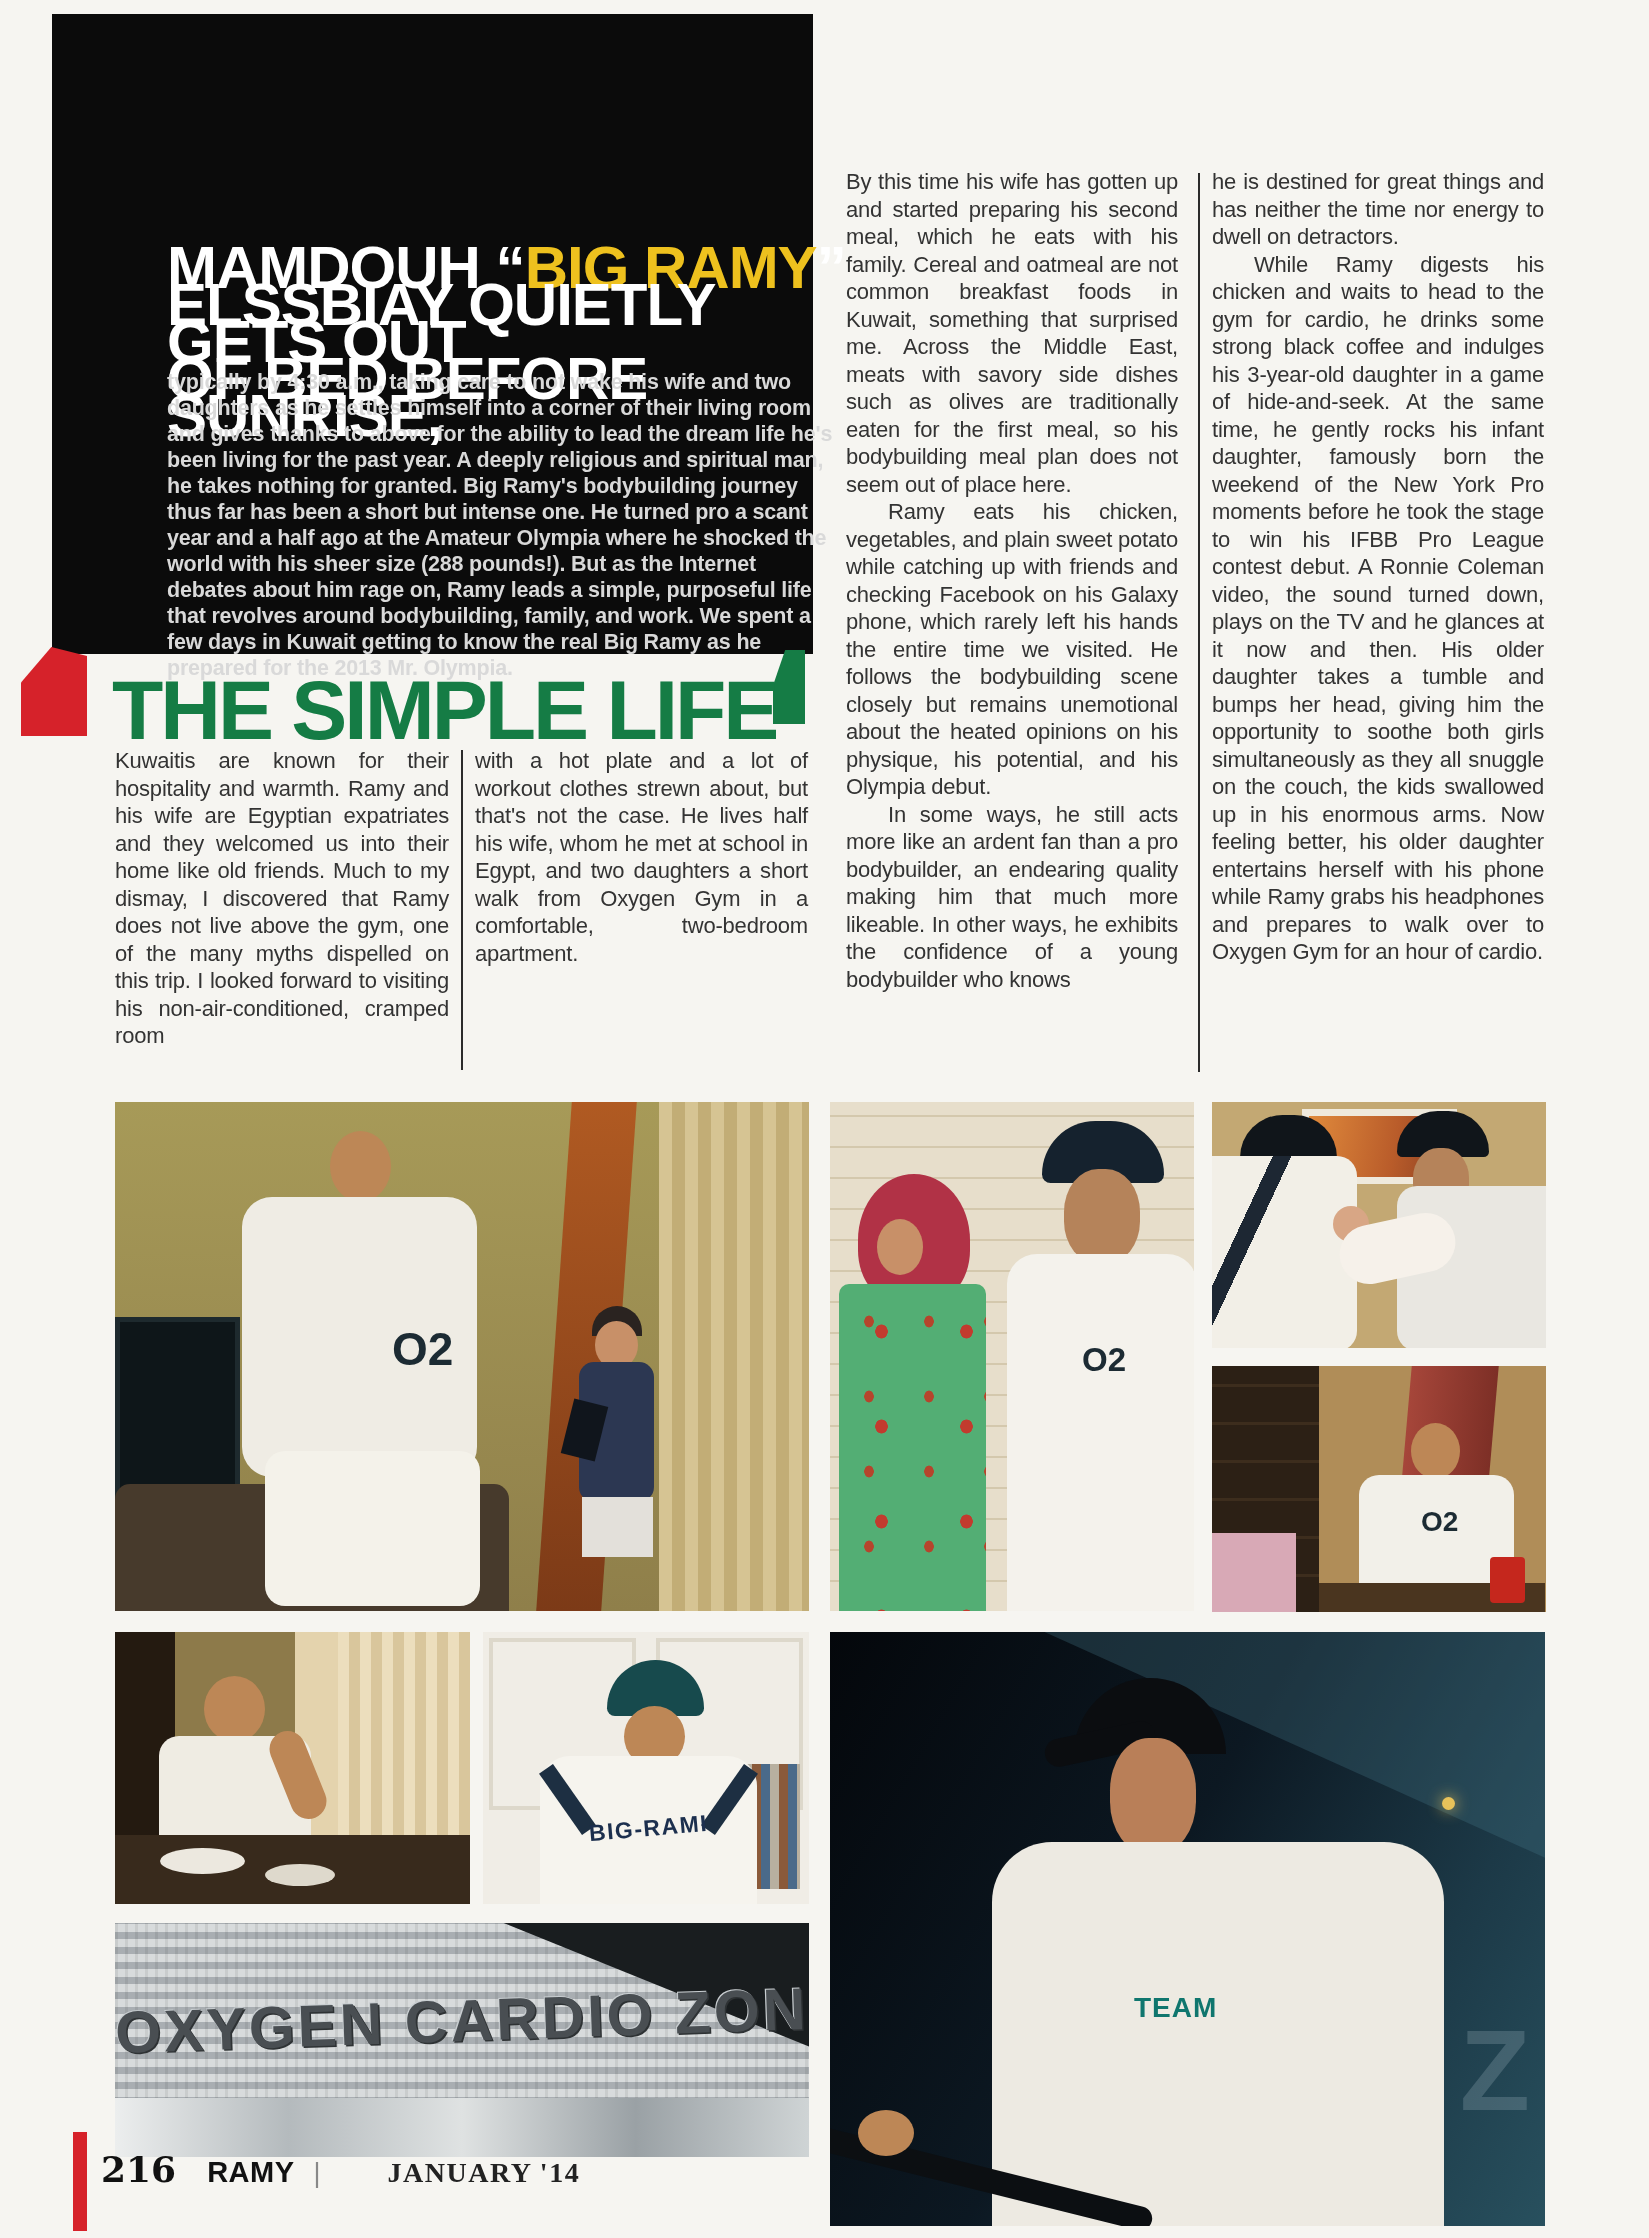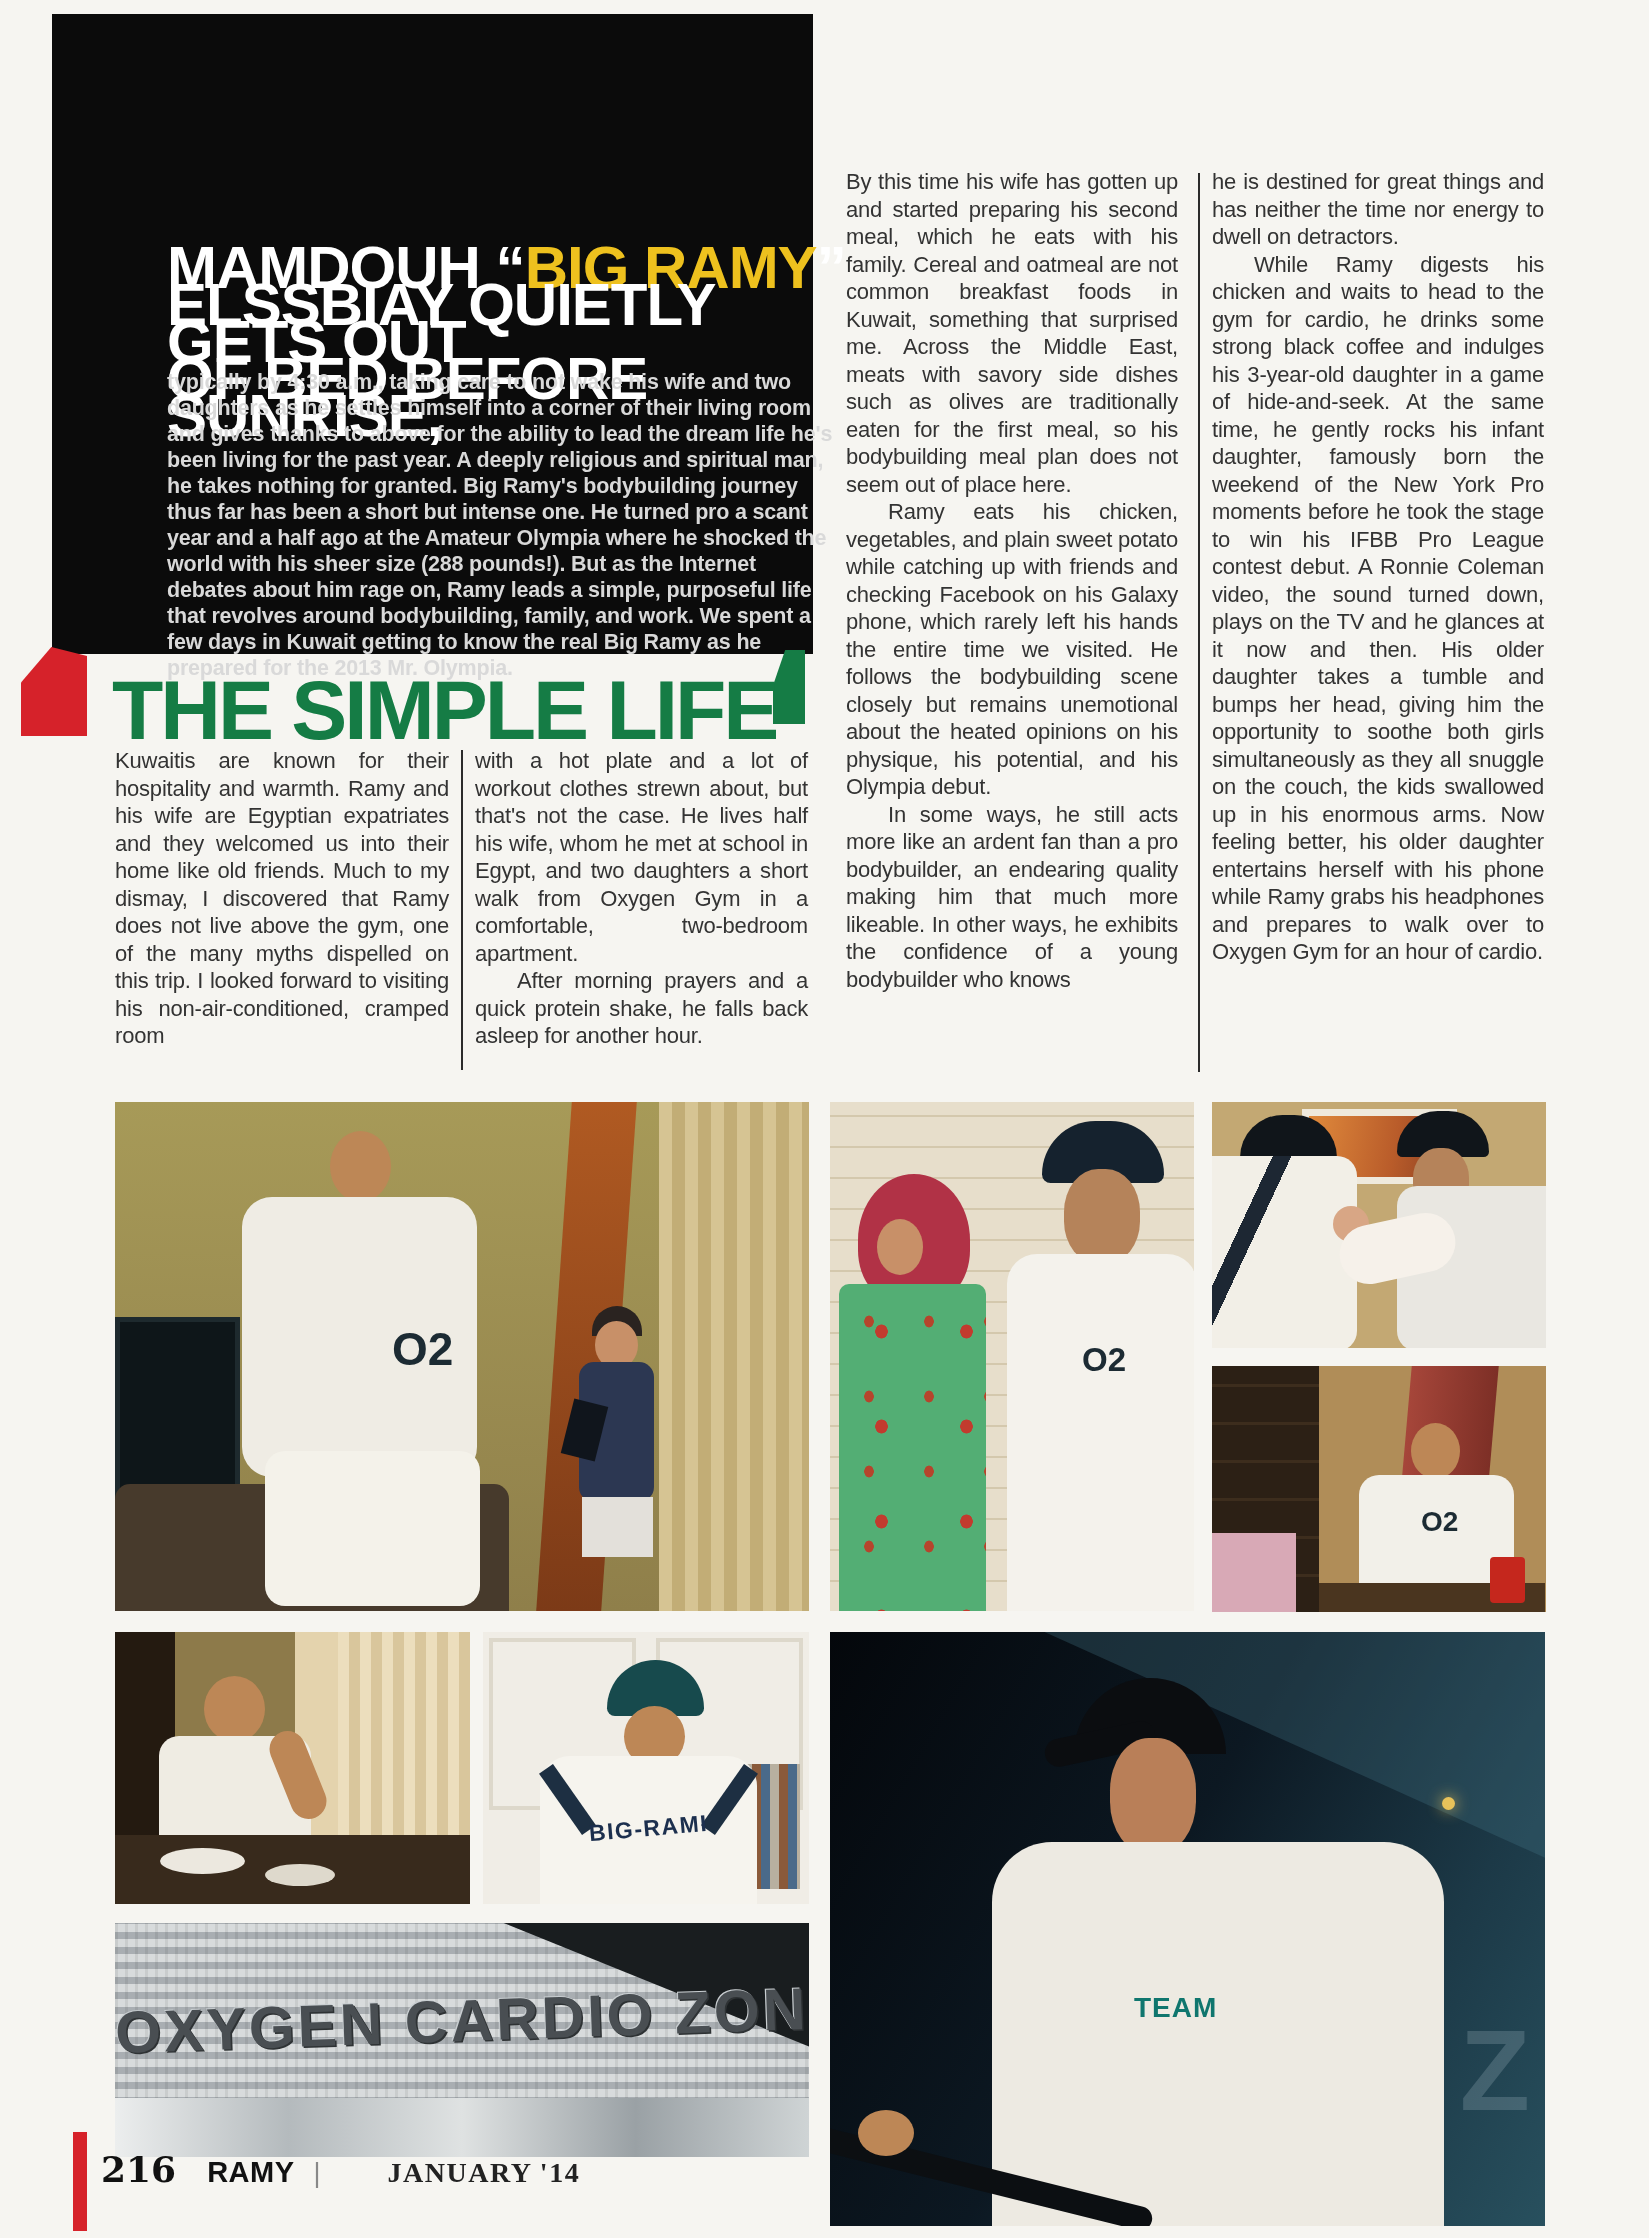--- a/index.html
+++ b/index.html
@@ -172,21 +172,20 @@
   <div id="simple-life" class="abs">THE SIMPLE LIFE</div>
 
   <div id="rule-1" class="abs colrule"></div>
   <div id="rule-2" class="abs colrule"></div>
 
   <div id="col-1" class="abs col">
     <p>Kuwaitis are known for their hospitality and warmth. Ramy and his wife are Egyptian expatriates and they welcomed us into their home like old friends. Much to my dismay, I discovered that Ramy does not live above the gym, one of the many myths dispelled on this trip. I looked forward to visiting his non-air-conditioned, cramped room</p>
   </div>
   <div id="col-2" class="abs col">
     <p>with a hot plate and a lot of workout clothes strewn about, but that's not the case. He lives half his wife, whom he met at school in Egypt, and two daughters a short walk from Oxygen Gym in a comfortable, two-bedroom apartment.</p>
-    <p class="indent">After morning prayers and a quick protein shake, he falls back asleep for another hour.</p>
   </div>
   <div id="col-3" class="abs col">
     <p>By this time his wife has gotten up and started preparing his second meal, which he eats with his family. Cereal and oatmeal are not common breakfast foods in Kuwait, something that surprised me. Across the Middle East, meats with savory side dishes such as olives are traditionally eaten for the first meal, so his bodybuilding meal plan does not seem out of place here.</p>
     <p class="indent">Ramy eats his chicken, vegetables, and plain sweet potato while catching up with friends and checking Facebook on his Galaxy phone, which rarely left his hands the entire time we visited. He follows the bodybuilding scene closely but remains unemotional about the heated opinions on his physique, his potential, and his Olympia debut.</p>
     <p class="indent">In some ways, he still acts more like an ardent fan than a pro bodybuilder, an endearing quality making him that much more likeable. In other ways, he exhibits the confidence of a young bodybuilder who knows</p>
   </div>
   <div id="col-4" class="abs col">
     <p>he is destined for great things and has neither the time nor energy to dwell on detractors.</p>
     <p class="indent">While Ramy digests his chicken and waits to head to the gym for cardio, he drinks some strong black coffee and indulges his 3-year-old daughter in a game of hide-and-seek. At the same time, he gently rocks his infant daughter, famously born the weekend of the New York Pro moments before he took the stage to win his IFBB Pro League contest debut. A Ronnie Coleman video, the sound turned down, plays on the TV and he glances at it now and then. His older daughter takes a tumble and bumps her head, giving him the opportunity to soothe both girls simultaneously as they all snuggle on the couch, the kids swallowed up in his enormous arms. Now feeling better, his older daughter entertains herself with his phone while Ramy grabs his headphones and prepares to walk over to Oxygen Gym for an hour of cardio.</p>
   </div>

